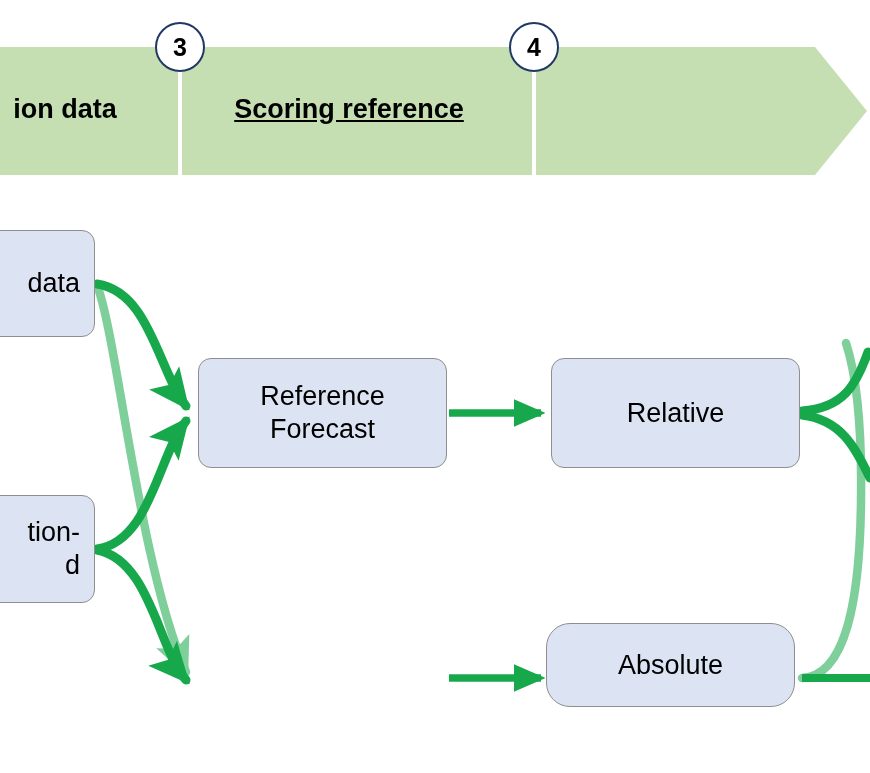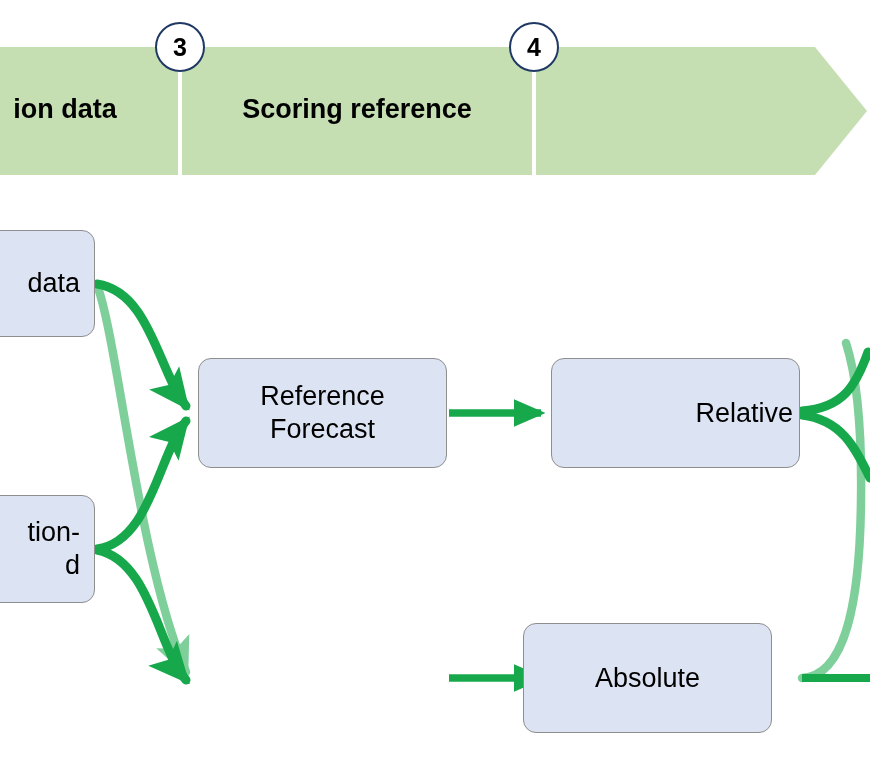--- a/index.html
+++ b/index.html
@@ -96,21 +96,21 @@
   <svg class="banner-svg" viewBox="0 0 870 200" width="870" height="200">
 
     <path d="M -40 47 L 815 47 L 867 111 L 815 175 L -40 175 Z" fill="#c5dfb3"></path>
 
     <line x1="180" y1="47" x2="180" y2="175" stroke="#ffffff" stroke-width="4"></line>
     <line x1="534" y1="47" x2="534" y2="175" stroke="#ffffff" stroke-width="4"></line>
   </svg>
 
   <div class="banner-label" style="left:-30px; top:96px; width:190px;">ion data</div>
 
-  <div class="banner-label" style="left:180px; top:96px; width:354px;">Scoring reference</div>
+  <div class="banner-label" style="left:172px; top:96px; width:354px;text-decoration:underline;">Scoring reference</div>
 
 
   <div class="phase-num" style="left:155px; top:22px;">3</div>
   <div class="phase-num" style="left:509px; top:22px;">4</div>
 
   <svg class="edges-svg" viewBox="0 0 870 773" width="870" height="773">
     <defs>
       <marker id="ah-dark" viewBox="0 0 10 10" refX="8.6" refY="5" markerWidth="4.6" markerHeight="4.6" orient="auto-start-reverse">
         <path d="M 0 0.4 L 10 5 L 0 9.6 L 2.1 5 Z" fill="#17a84c"></path>
       </marker>
@@ -151,21 +151,21 @@
     <span>tion-
 d</span>
   </div>
 
   <div class="node" style="left:198px; top:358px; width:249px; height:110px; white-space:pre-line;">
     <span>Reference
 Forecast</span>
   </div>
 
 
-  <div class="node" style="left:551px; top:358px; width:249px; height:110px;justify-content:flex-end;">
+  <div class="node" style="left:551px; top:358px; width:249px; height:110px;">
     <span>Relative</span>
   </div>
 
-  <div class="node" style="left:523px; top:623px; width:249px; height:110px;">
+  <div class="node" style="left:546px; top:623px; width:249px; height:84px;border-radius:24px;">
     <span>Absolute</span>
   </div>
 
 </div>
 
 </body></html>

